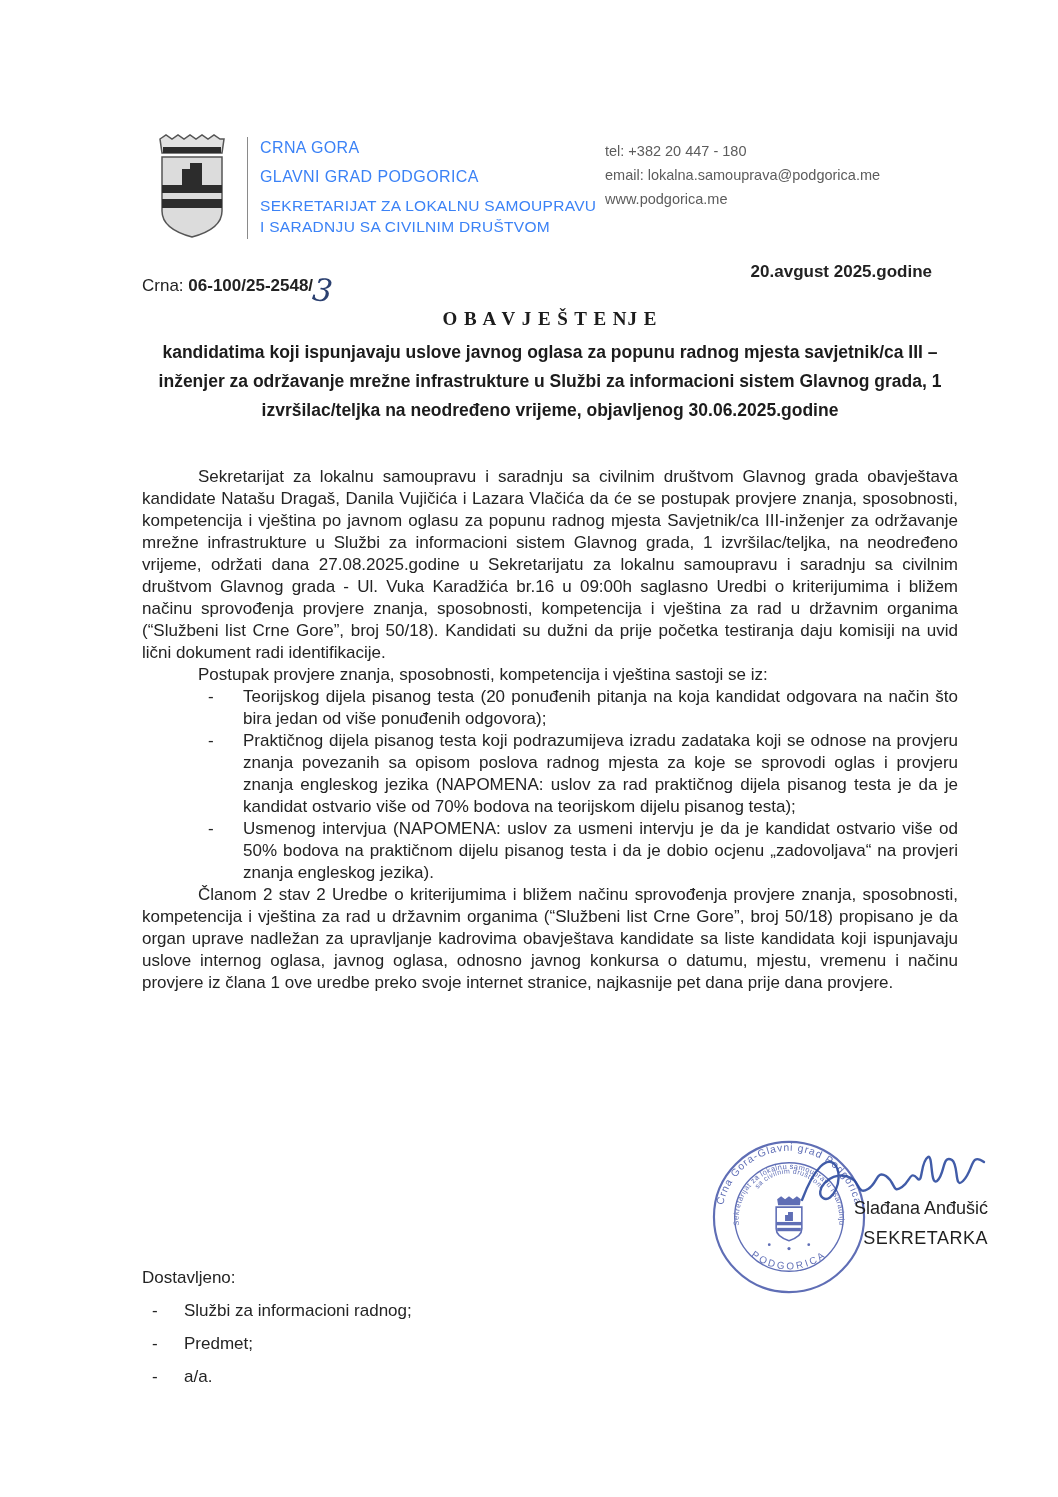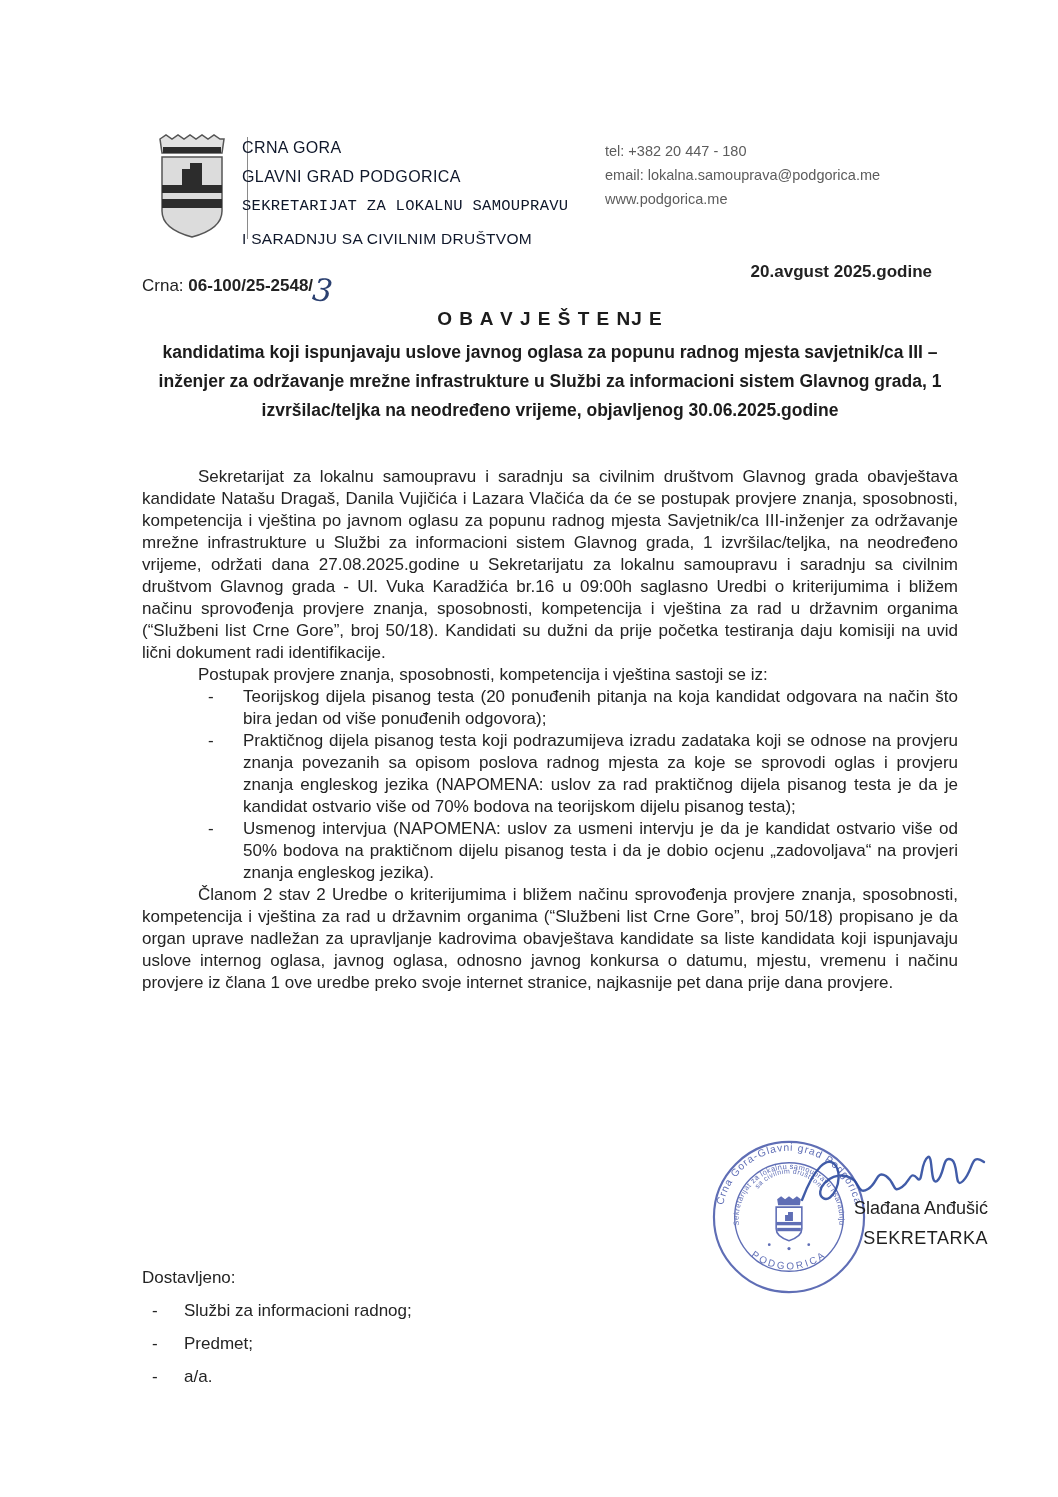--- a/index.html
+++ b/index.html
@@ -10,40 +10,40 @@
     margin:0 auto;
     background:#ffffff;
     font-family:"Liberation Sans","DejaVu Sans",sans-serif;
     color:#2b2b2b;
     overflow:hidden;
   }
   
   .letterhead { position:absolute; top:133px; left:150px; width:760px; }
   .logo { position:absolute; top:0; left:0; width:88px; height:110px; }
   .vline { position:absolute; top:4px; left:97px; width:1px; height:102px; background:#8a8a8a; }
-  .org { position:absolute; top:6px; left:92px; color:#0f172a; }
+  .org { position:absolute; top:6px; left:110px; color:#3b82f6; }
   .org-line1, .org-line2 { font-size:16px; letter-spacing:.4px; margin-bottom:11px; }
-  .org-line3 { font-size:15.5px; letter-spacing:.3px; margin-bottom:15px;font-family:Liberation Mono, monospace; }
+  .org-line3 { font-size:15.5px; letter-spacing:.3px; margin-bottom:3px; }
   .org-line4 { font-size:15.5px; letter-spacing:.3px; }
   .contact { position:absolute; top:6px; left:455px; width:370px; color:#5c5c5c; font-size:14.5px; line-height:24px; }
   
   .meta { position:absolute; top:262px; left:142px; width:790px; display:flex; justify-content:space-between; font-size:17px; color:#222; }
   .meta .num { font-weight:bold; }
   .hw3 {
     display:inline-block;
     font-family:"DejaVu Serif",serif;
     font-style:italic;
     font-size:31px;
     color:#2b4070;
     transform:rotate(7deg) translateY(10px);
     margin-left:1px;
   }
   .meta .date { font-weight:bold; }
   
-  .title { position:absolute; top:308px; left:142px; width:816px; text-align:center; font-weight:bold; font-size:19px; letter-spacing:1px; color:#1c1c1c; }
+  .title { position:absolute; top:308px; left:142px; width:816px; text-align:center; font-weight:bold; font-size:19px; letter-spacing:1px; color:#1c1c1c;font-family:Liberation Serif, serif; }
   .subtitle { position:absolute; top:338px; left:132px; width:836px; text-align:center; font-weight:bold; font-size:17.5px; line-height:29px; color:#1c1c1c; }
   
   .body { position:absolute; top:466px; left:142px; width:816px; font-size:17px; line-height:22px; color:#242424; text-align:justify; }
   .p { text-indent:56px; }
   .intro { text-indent:56px; text-align:left; }
   .bullet { display:flex; margin-left:66px; }
   .bullet .dash { flex:0 0 35px; }
   .bullet .btext { flex:1; text-align:justify; }
   
   .stamp { position:absolute; top:1138px; left:710px; width:158px; height:158px; opacity:.82; }

